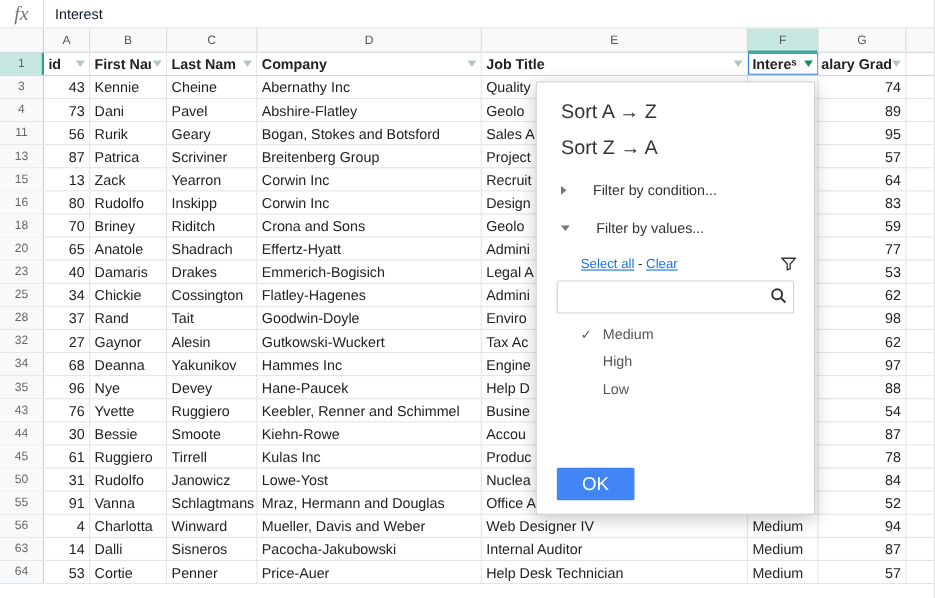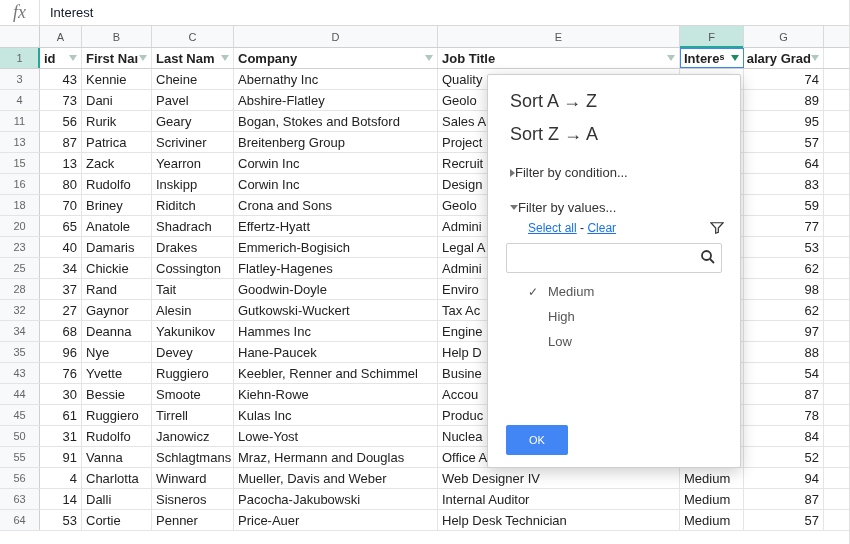--- a/index.html
+++ b/index.html
@@ -24,34 +24,34 @@
   .cell.num { justify-content:flex-end; }
   .hdr .cell { font-weight:bold; background:#fff; }
   .hdr { border-bottom:1px solid #d0d0d0; }
   .filter-tri { margin-left:auto; width:0;height:0;border-left:4px solid transparent;border-right:4px solid transparent;border-top:6px solid #b2c7c1; }
   .filter-tri.dark{ border-top-color:#1a8c5f; }
   .hdr .cell.selcell{ outline:1px solid #4285f4; outline-offset:-1px; }
   
   .dropdown { position:absolute; top:74px; left:487px; width:254px; min-height:394px; background:#fff; border:1px solid #cfcfcf; box-shadow:0 4px 16px rgba(0,0,0,.2); border-radius:2px; padding:10px 0 0 0; z-index:10;}
   .dd-item { padding:6px 22px; font-size:18px; color:#333; cursor:pointer;}
   .dd-sep{height:8px;}
-  .dd-exp{ padding:6px 22px; font-size:13px; color:#333; display:flex; align-items:center; gap:0; cursor:pointer;}
+  .dd-exp{ padding:6px 22px; font-size:13px; color:#333; display:flex; align-items:center; gap:24px; cursor:pointer;}
   .tri-r{width:0;height:0;border-top:4px solid transparent;border-bottom:4px solid transparent;border-left:5px solid #777;}
   .tri-d{width:0;height:0;border-left:4px solid transparent;border-right:4px solid transparent;border-top:5px solid #777;}
   .dd-links{padding:0 22px 0 40px;font-size:12px;}
   .dd-links a{color:#1a73e8;text-decoration:underline;cursor:pointer;}
-  .dd-funrow{display:flex;align-items:center;justify-content:space-between;padding-right:16px;}
+  .dd-funrow{display:flex;align-items:center;justify-content:space-between;padding-right:16px;margin-top:12px;}
   .funnel{width:14px;height:14px;}
   .dd-search{margin:8px 18px 6px 18px;position:relative;}
   .dd-search input{width:100%;height:30px;border:1px solid #d0d0d0;border-radius:2px;padding:4px 28px 4px 8px;font-size:13px;}
   .dd-search .mag{position:absolute;right:6px;top:6px;font-weight:bold;color:#555;}
   .choice{padding:5px 22px 5px 40px;font-size:13px;color:#555;display:flex;align-items:center;gap:8px;cursor:pointer;}
   .check{width:12px;color:#555;font-size:12px;}
   .dd-btns{position:absolute;bottom:12px;left:0;right:0;padding:0 18px;display:flex;gap:14px;}
-  .btn{height:30px;border-radius:2px;font-size:11px;display:flex;align-items:center;padding:0 22px;cursor:pointer;border:1px solid transparent;}
+  .btn{height:30px;border-radius:2px;font-size:17px;display:flex;align-items:center;padding:0 22px;cursor:pointer;border:1px solid transparent;}
   .btn-ok{background:#4285f4;color:#fff;}
   .btn-cancel{background:#f5f5f5;color:#444;border-color:#dcdcdc;}
   .rows-wrap{max-height:494px;overflow:hidden;}
 </style>
 </head>
 <body>
 <div class="app">
 
 <div class="fx-bar">
   <div class="fx-icon">fx</div>

